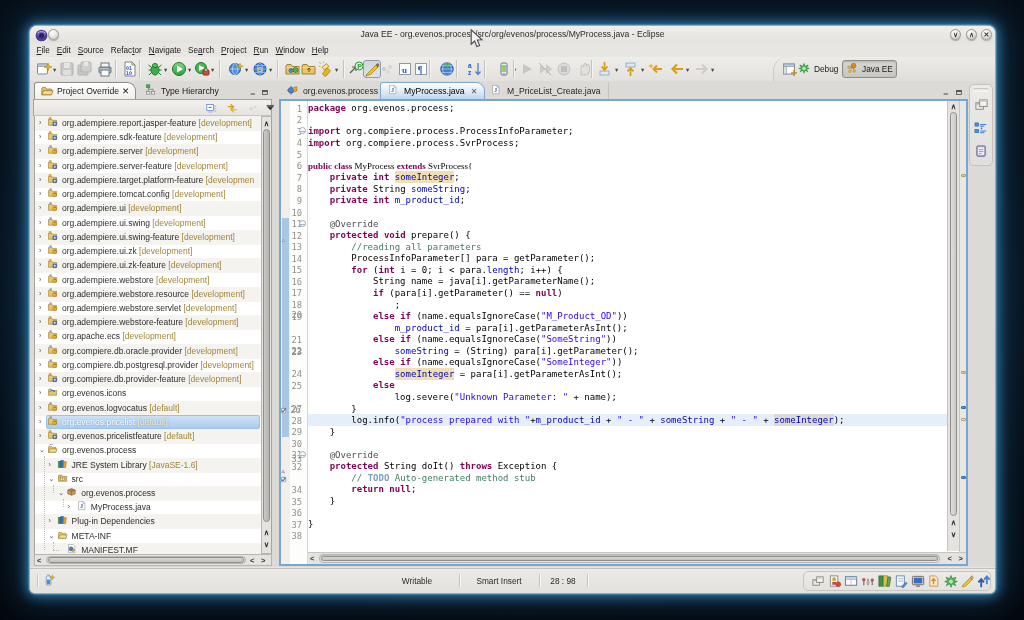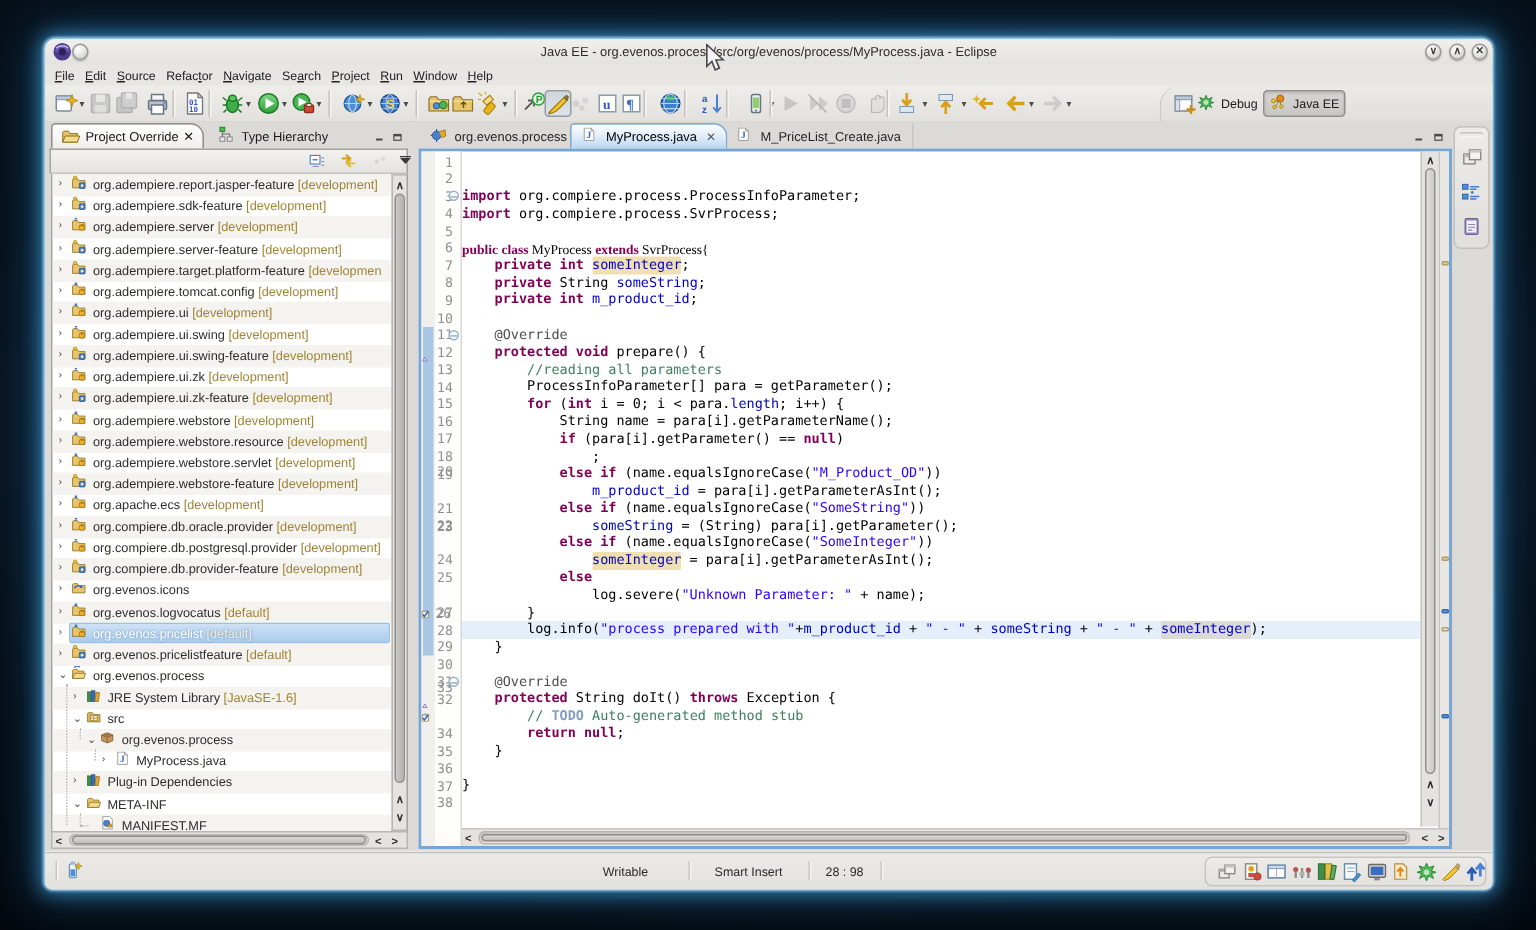--- a/index.html
+++ b/index.html
@@ -861,35 +861,36 @@
             <div class="lnum" style="top: 407.1px;">36</div>
             <div class="lnum" style="top: 418.66px;">37</div>
             <div class="lnum" style="top: 430.22px;">38</div>
           </div>
         <div class="foldcol" id="foldcol">
             <span class="foldmark" style="left: -4px; top: 26.12px;">–</span>
             <span class="foldmark" style="left: -4px; top: 118.6px;">–</span>
             <span class="foldmark" style="left: -4px; top: 349.8px;">–</span>
           </div>
         <div class="codearea" id="codearea">
+            <div class="cline" style="top: 1px;"><span class="tok-k">package</span><span class="tok-d"> org.evenos.process;</span></div>
             <div class="cline" style="top: 12.56px;"></div>
             <div class="cline" style="top: 24.12px;"><span class="tok-k">import</span><span class="tok-d"> org.compiere.process.ProcessInfoParameter;</span></div>
             <div class="cline" style="top: 35.68px;"><span class="tok-k">import</span><span class="tok-d"> org.compiere.process.SvrProcess;</span></div>
             <div class="cline" style="top: 47.24px;"></div>
             <div class="cline" style="top: 58.8px; font-family: Liberation Serif, serif;"><span class="tok-k">public</span><span class="tok-d"> </span><span class="tok-k">class</span><span class="tok-d"> MyProcess </span><span class="tok-k">extends</span><span class="tok-d"> SvrProcess{</span></div>
             <div class="cline" style="top: 70.36px;"><span class="tok-d">    </span><span class="tok-k">private</span><span class="tok-d"> </span><span class="tok-k">int</span><span class="tok-d"> </span><span class="tok-f occw">someInteger</span><span class="tok-d">;</span></div>
             <div class="cline" style="top: 81.92px;"><span class="tok-d">    </span><span class="tok-k">private</span><span class="tok-d"> String </span><span class="tok-f">someString</span><span class="tok-d">;</span></div>
             <div class="cline" style="top: 93.48px;"><span class="tok-d">    </span><span class="tok-k">private</span><span class="tok-d"> </span><span class="tok-k">int</span><span class="tok-d"> </span><span class="tok-f">m_product_id</span><span class="tok-d">;</span></div>
             <div class="cline" style="top: 105.04px;"></div>
             <div class="cline" style="top: 116.6px;"><span class="tok-d">    </span><span class="tok-a">@Override</span></div>
             <div class="cline" style="top: 128.16px;"><span class="tok-d">    </span><span class="tok-k">protected</span><span class="tok-d"> </span><span class="tok-k">void</span><span class="tok-d"> prepare() {</span></div>
             <div class="cline" style="top: 139.72px;"><span class="tok-d">        </span><span class="tok-c">//reading all parameters</span></div>
             <div class="cline" style="top: 151.28px;"><span class="tok-d">        ProcessInfoParameter[] para = getParameter();</span></div>
             <div class="cline" style="top: 162.84px;"><span class="tok-d">        </span><span class="tok-k">for</span><span class="tok-d"> (</span><span class="tok-k">int</span><span class="tok-d"> i = 0; i &lt; para.</span><span class="tok-f">length</span><span class="tok-d">; i++) {</span></div>
-            <div class="cline" style="top: 174.4px;"><span class="tok-d">            String name = para[i].getParameterName();</span></div>
+            <div class="cline" style="top: 174.4px;"><span class="tok-d">            String name = java[i].getParameterName();</span></div>
             <div class="cline" style="top: 185.96px;"><span class="tok-d">            </span><span class="tok-k">if</span><span class="tok-d"> (para[i].getParameter() == </span><span class="tok-k">null</span><span class="tok-d">)</span></div>
             <div class="cline" style="top: 197.52px;"><span class="tok-d">                ;</span></div>
             <div class="cline" style="top: 209.08px;"><span class="tok-d">            </span><span class="tok-k">else</span><span class="tok-d"> </span><span class="tok-k">if</span><span class="tok-d"> (name.equalsIgnoreCase(</span><span class="tok-s">"M_Product_OD"</span><span class="tok-d">))</span></div>
             <div class="cline" style="top: 220.64px;"><span class="tok-d">                </span><span class="tok-f">m_product_id</span><span class="tok-d"> = para[i].getParameterAsInt();</span></div>
             <div class="cline" style="top: 232.2px;"><span class="tok-d">            </span><span class="tok-k">else</span><span class="tok-d"> </span><span class="tok-k">if</span><span class="tok-d"> (name.equalsIgnoreCase(</span><span class="tok-s">"SomeString"</span><span class="tok-d">))</span></div>
             <div class="cline" style="top: 243.76px;"><span class="tok-d">                </span><span class="tok-f">someString</span><span class="tok-d"> = (String) para[i].getParameter();</span></div>
             <div class="cline" style="top: 255.32px;"><span class="tok-d">            </span><span class="tok-k">else</span><span class="tok-d"> </span><span class="tok-k">if</span><span class="tok-d"> (name.equalsIgnoreCase(</span><span class="tok-s">"SomeInteger"</span><span class="tok-d">))</span></div>
             <div class="cline" style="top: 266.88px;"><span class="tok-d">                </span><span class="tok-f occw">someInteger</span><span class="tok-d"> = para[i].getParameterAsInt();</span></div>
             <div class="cline" style="top: 278.44px;"><span class="tok-d">            </span><span class="tok-k">else</span></div>
             <div class="cline" style="top: 290px;"><span class="tok-d">                log.severe(</span><span class="tok-s">"Unknown Parameter: "</span><span class="tok-d"> + name);</span></div>

